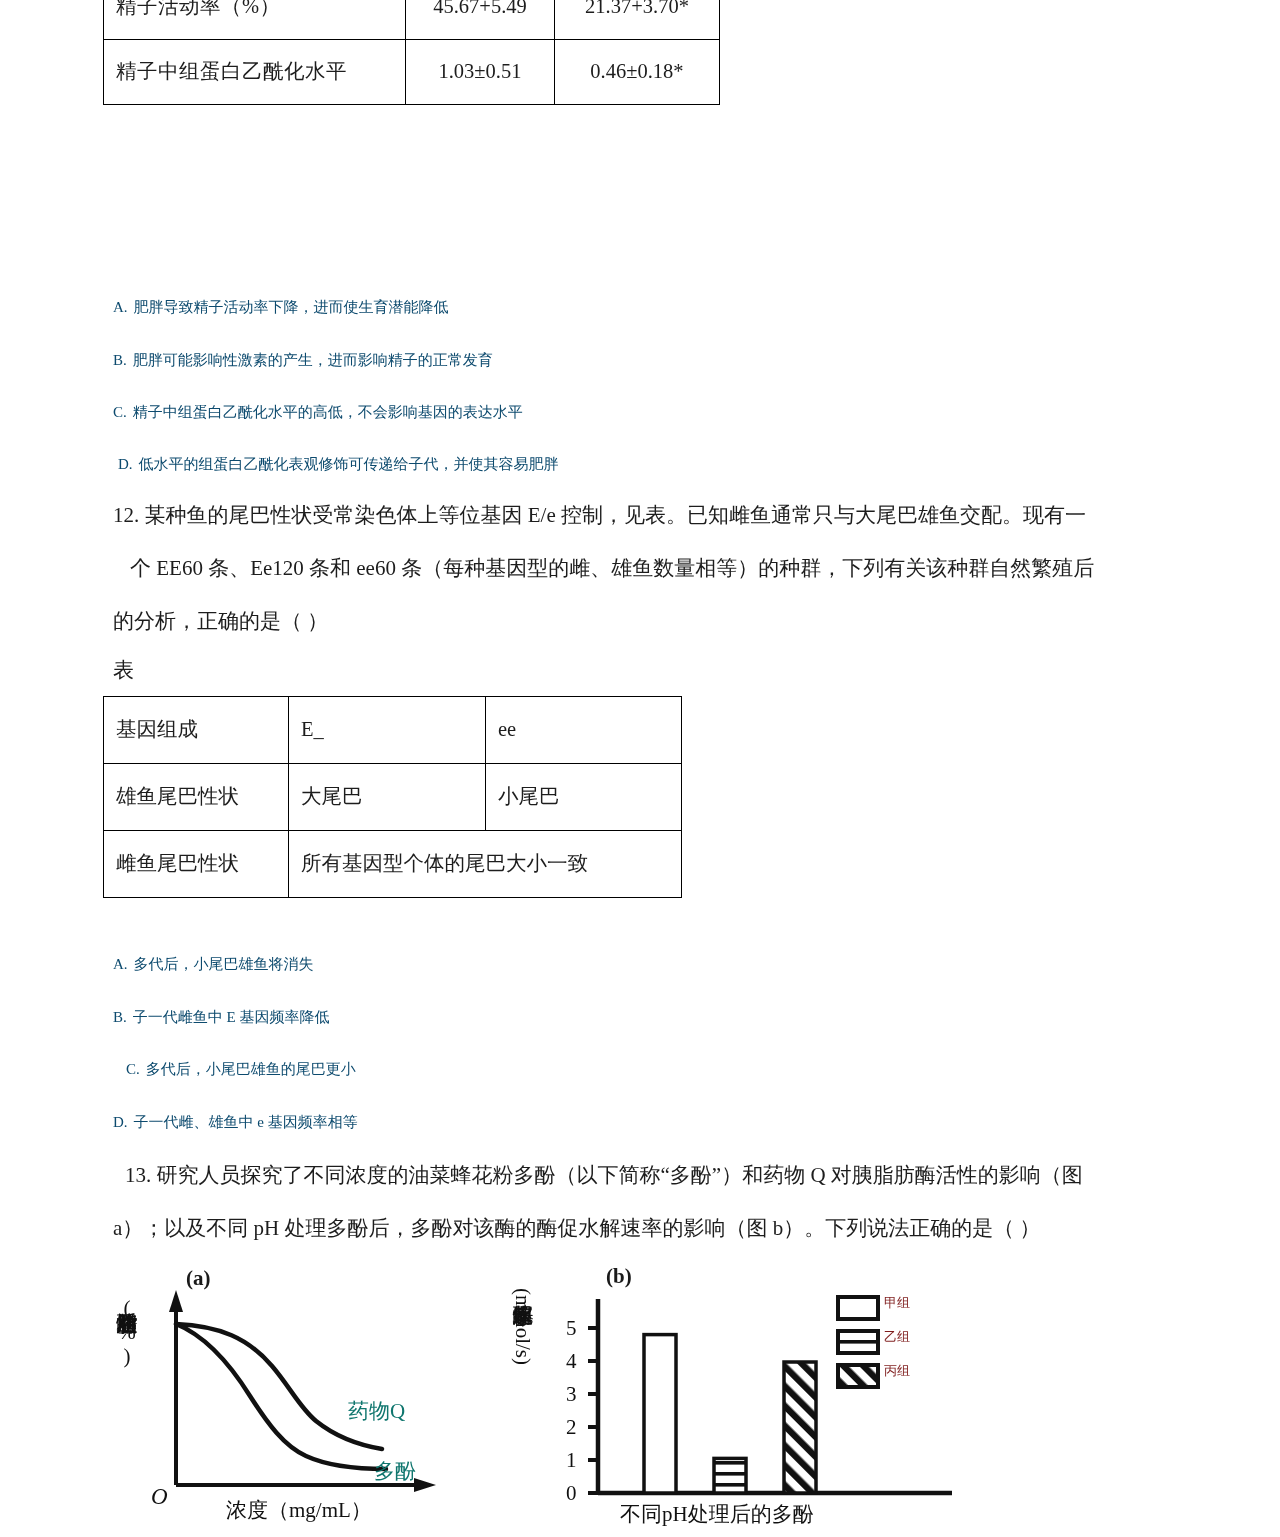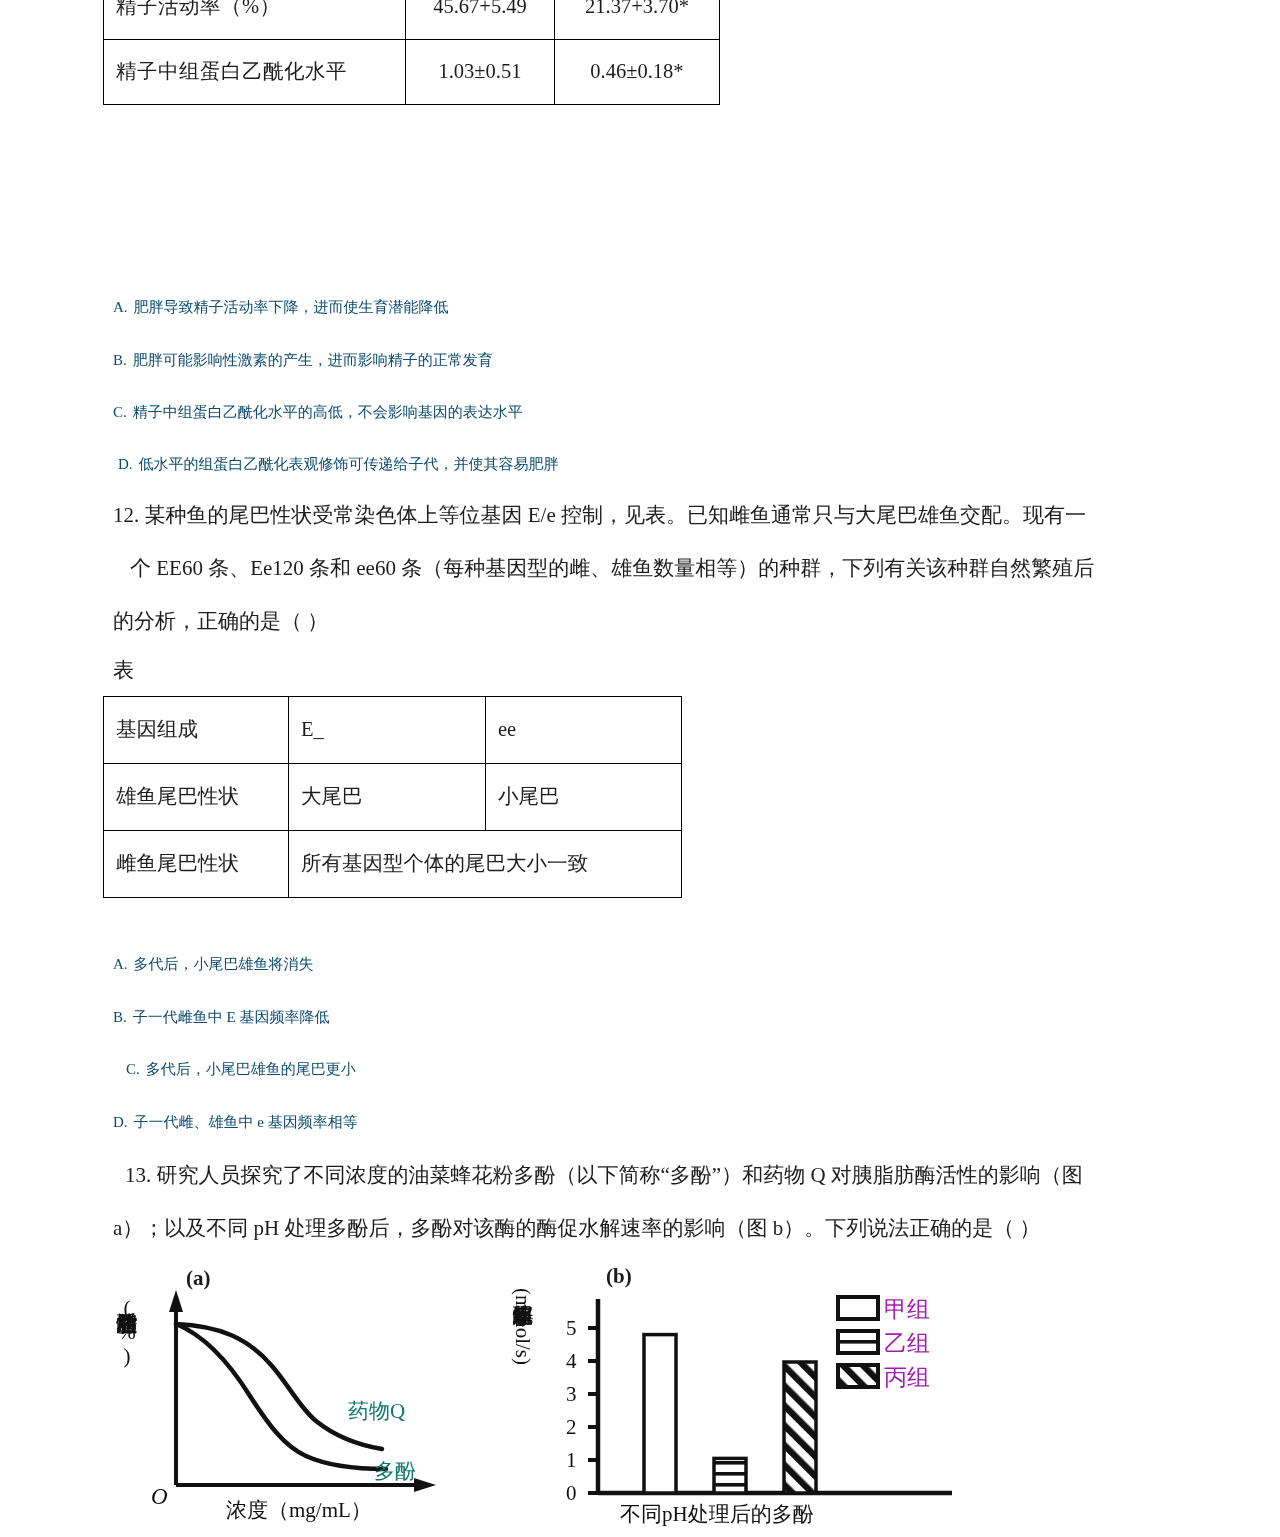--- a/index.html
+++ b/index.html
@@ -116,22 +116,22 @@
   }
   .origin-o {
     position: absolute;
     font-size: 23px;
     font-style: italic;
     font-family: "Liberation Serif", serif;
     color: #111;
   }
   .legend-text {
     position: absolute;
-    font-size: 23px;
-    color: #a21caf;
+    font-size: 13px;
+    color: #7f1d1d;
     white-space: nowrap;
   }
 </style>
 </head>
 <body>
 
 <table class="exam-table abs" id="table-sperm">
   <tbody>
     <tr>
       <td class="lbl">精子活动率（%）</td>

